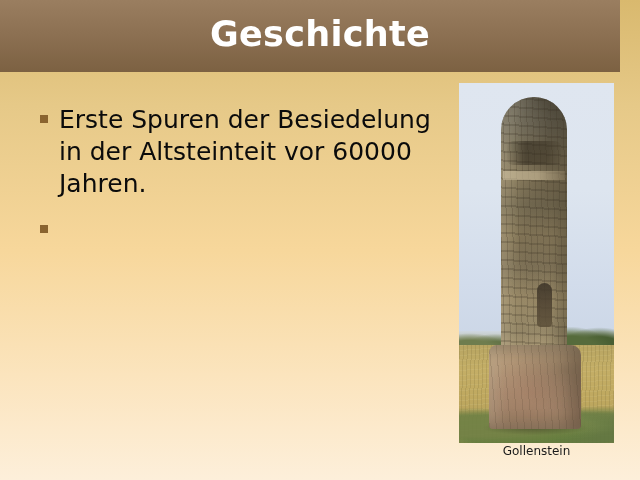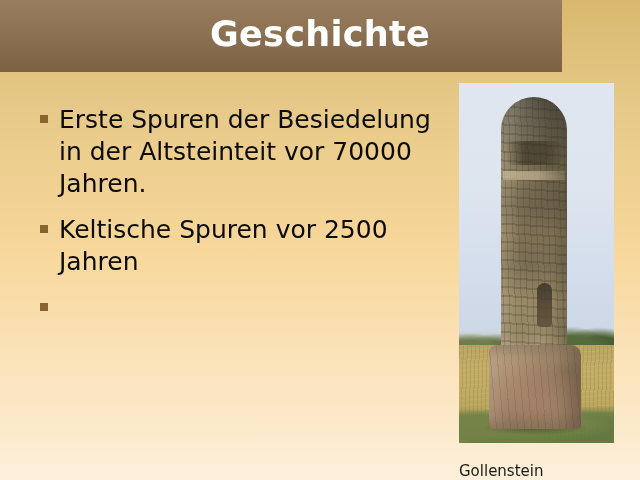--- a/index.html
+++ b/index.html
@@ -14,21 +14,21 @@
     overflow: hidden;
     font-family: "DejaVu Sans", sans-serif;
     background: linear-gradient(to bottom, #d9b96e 0%, #e6c988 22%, #f7d79b 52%, #fbe4bd 78%, #fdefda 100%);
   }
 
   
   #title-bar {
     position: absolute;
     left: 0;
     top: 0;
-    width: 562px;
+    width: 620px;
     height: 72px;
     background: linear-gradient(to bottom, #9a7e60 0%, #8d7153 45%, #7c6142 100%);
     box-sizing: border-box;
   }
   #title-text {
     position: absolute;
     left: 0;
     top: 13px;
     width: 640px;
     text-align: center;
@@ -188,50 +188,46 @@
   #photo-base-shadow {
     left: 24px; top: 338px; width: 104px; height: 14px;
     border-radius: 50%;
     background: radial-gradient(ellipse at 50% 50%, rgba(52,52,30,0.45) 0%, rgba(52,52,30,0) 72%);
   }
 
   
   #picture-caption {
     position: absolute;
     left: 459px;
-    top: 462px;
+    top: 442px;
     width: 155px;
-    text-align: left;
-    font-size: 15px;
+    text-align: center;
+    font-size: 12px;
     line-height: 18px;
     color: #1a1a1a;
     white-space: nowrap;
   }
 </style>
 </head>
 <body>
 
 <div id="slide">
 
   <div id="title-bar">
     <div id="title-text">Geschichte</div>
   </div>
 
   <div id="body-list">
 
     <div class="bullet-row">
       <span class="bullet-marker"></span>
-      <span class="bullet-text">Erste Spuren der Besiedelung in der Altsteinteit vor 70000 Jahren.</span>
+      <span class="bullet-text">Erste Spuren der Besiedelung in der Altsteinteit vor 60000 Jahren.</span>
     </div>
 
 
-    <div class="bullet-row">
-      <span class="bullet-marker"></span>
-      <span class="bullet-text">Keltische Spuren vor 2500 Jahren</span>
-    </div>
 
     <div class="bullet-row">
       <span class="bullet-marker"></span>
     </div>
 
   </div>
 
   <div id="picture-frame">
     <div class="photo-layer" id="photo-sky"></div>
     <div class="photo-layer" id="photo-horizon"></div>

